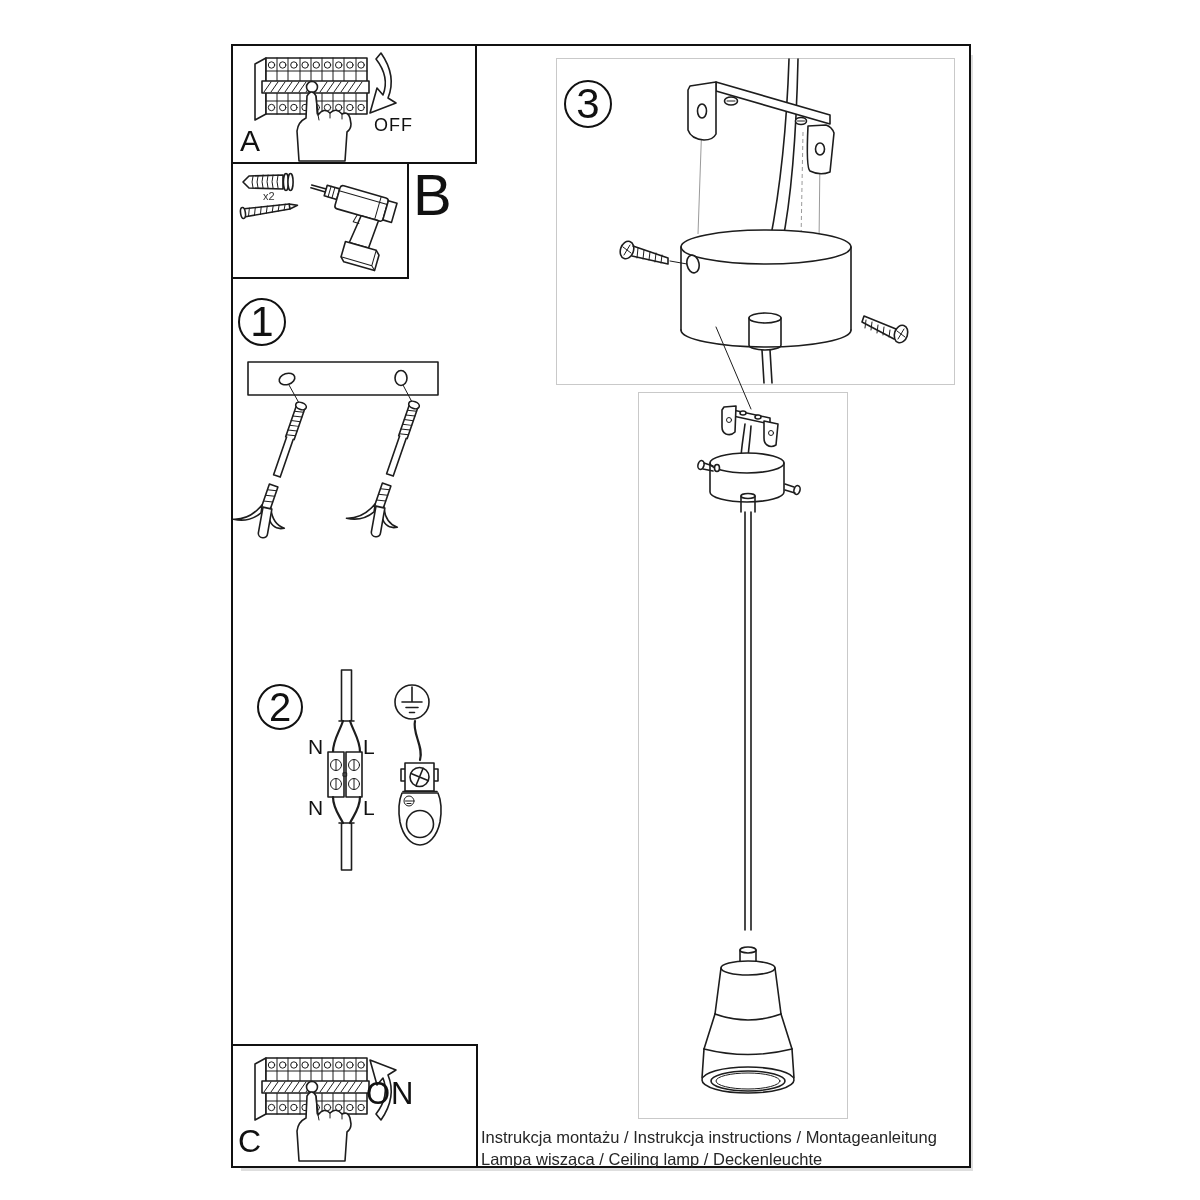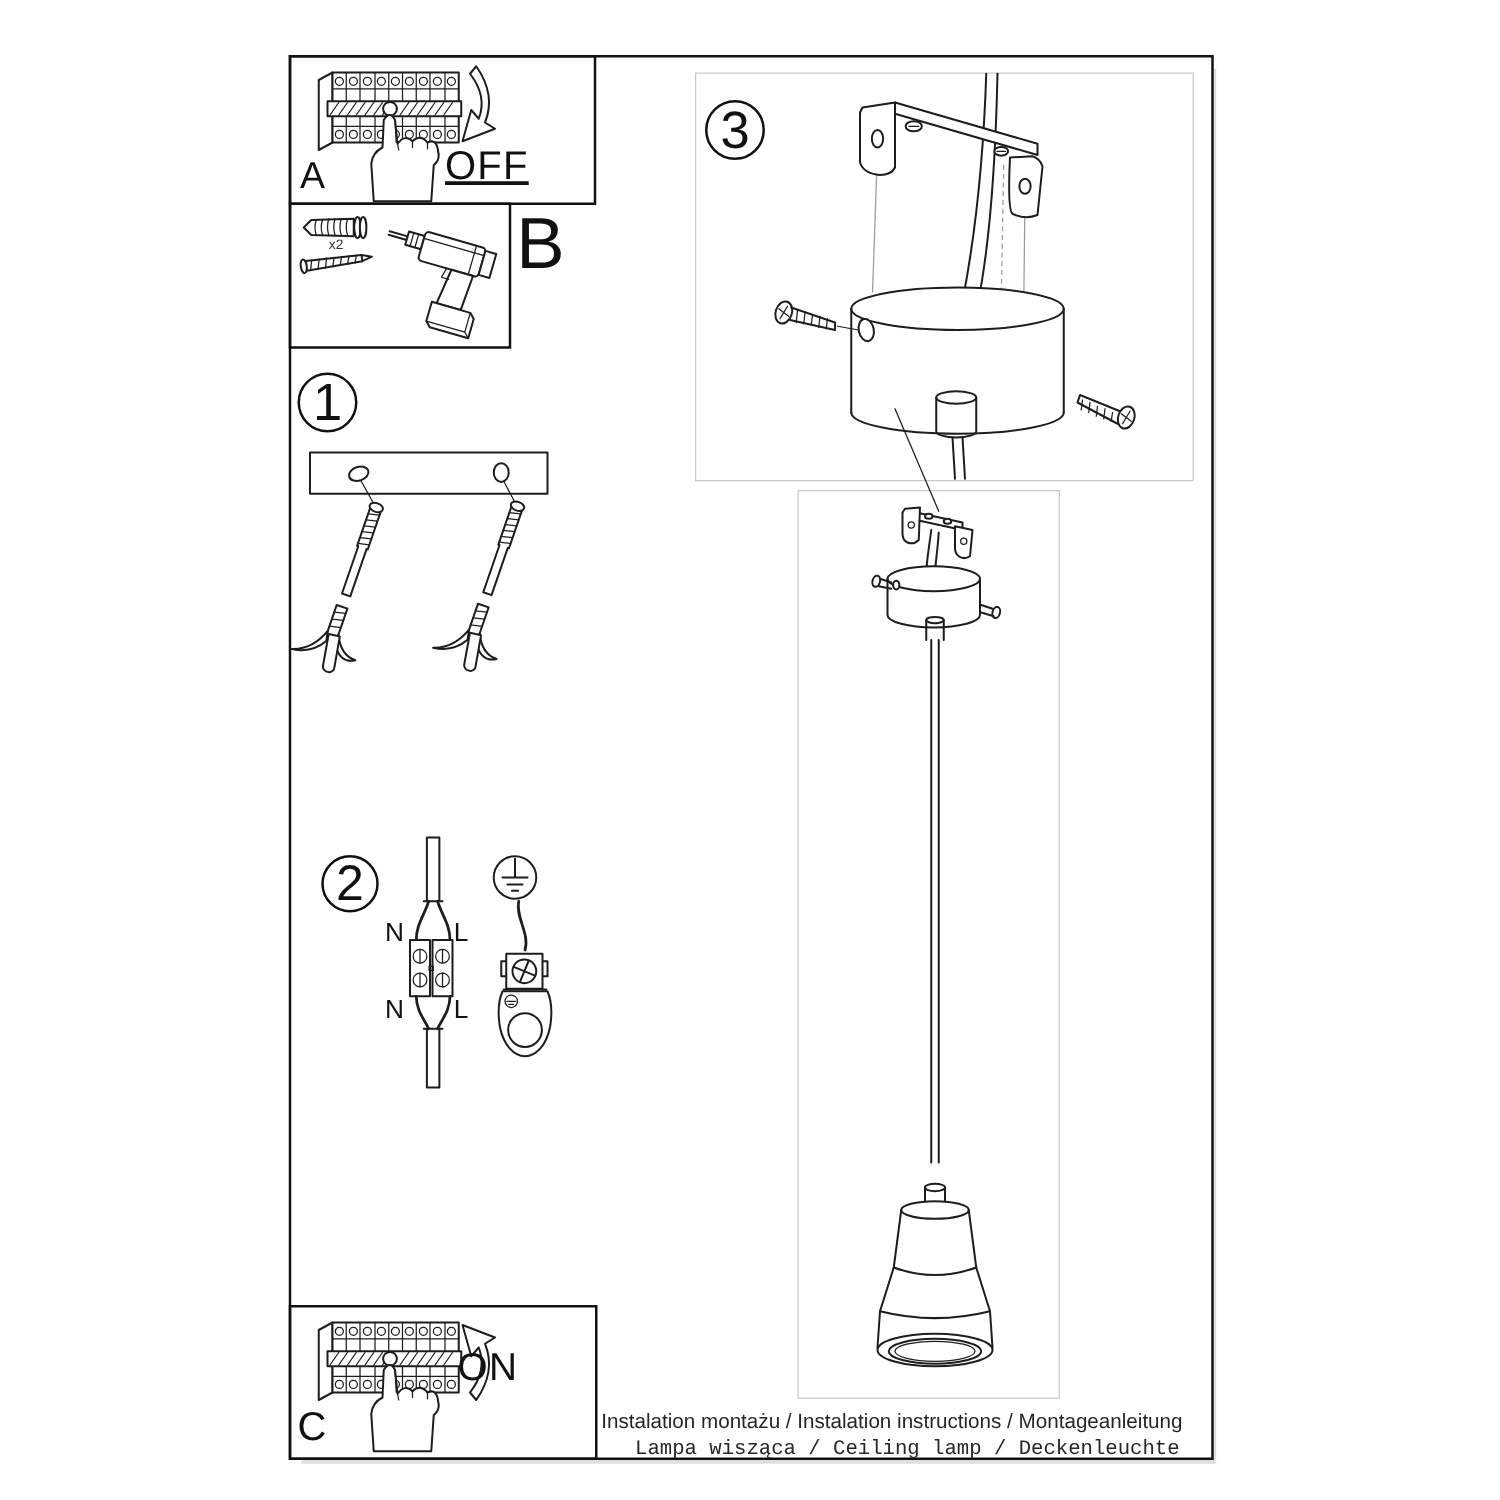--- a/index.html
+++ b/index.html
@@ -234,21 +234,21 @@
       </g>
     </g>
 
     <g>
       <use href="#breaker" transform="translate(254,1057)"></use>
       <path class="inkf" d="M381,1120 Q397,1097 388,1075 L396,1070 L370,1060 L377,1085 L383,1078 Q390,1096 376,1114 Z"></path>
     </g>
   </svg>
 
   <div class="lbl" style="left:240px;top:126px;font-size:30px;">A</div>
-  <div class="lbl" style="left:356px;top:116px;font-size:32px;letter-spacing:1px;text-decoration:underline;">OFF</div>
+  <div class="lbl" style="left:374px;top:116px;font-size:18px;letter-spacing:1px;">OFF</div>
 
   <div class="lbl" style="left:413px;top:166px;font-size:58px;">B</div>
   <div class="lbl" style="left:263px;top:191px;font-size:11px;color:#333;">x2</div>
 
   <div class="circled" style="left:238px;top:298px;width:48px;height:48px;font-size:42px;">
     <span>1</span>
   </div>
   <div class="circled" style="left:257px;top:684px;width:46px;height:46px;font-size:40px;">
     <span>2</span>
   </div>
@@ -257,16 +257,16 @@
   </div>
 
   <div class="lbl" style="left:308px;top:736px;font-size:21px;">N</div>
   <div class="lbl" style="left:363px;top:736px;font-size:21px;">L</div>
   <div class="lbl" style="left:308px;top:797px;font-size:21px;">N</div>
   <div class="lbl" style="left:363px;top:797px;font-size:21px;">L</div>
 
   <div class="lbl" style="left:238px;top:1125px;font-size:32px;">C</div>
   <div class="lbl" style="left:366px;top:1078px;font-size:31px;letter-spacing:1px;">ON</div>
 
-  <div class="footer-line" style="left:481px;top:1126px;">Instalation montażu / Instalation instructions / Montageanleitung</div>
-  <div class="footer-line" style="left:508px;top:1148px;font-family:Liberation Mono, monospace;">Lampa wisząca / Ceiling lamp / Deckenleuchte</div>
+  <div class="footer-line" style="left:481px;top:1126px;">Instrukcja montażu / Instrukcja instructions / Montageanleitung</div>
+  <div class="footer-line" style="left:481px;top:1148px;">Lampa wisząca / Ceiling lamp / Deckenleuchte</div>
 
 </div>
 
 </body></html>

